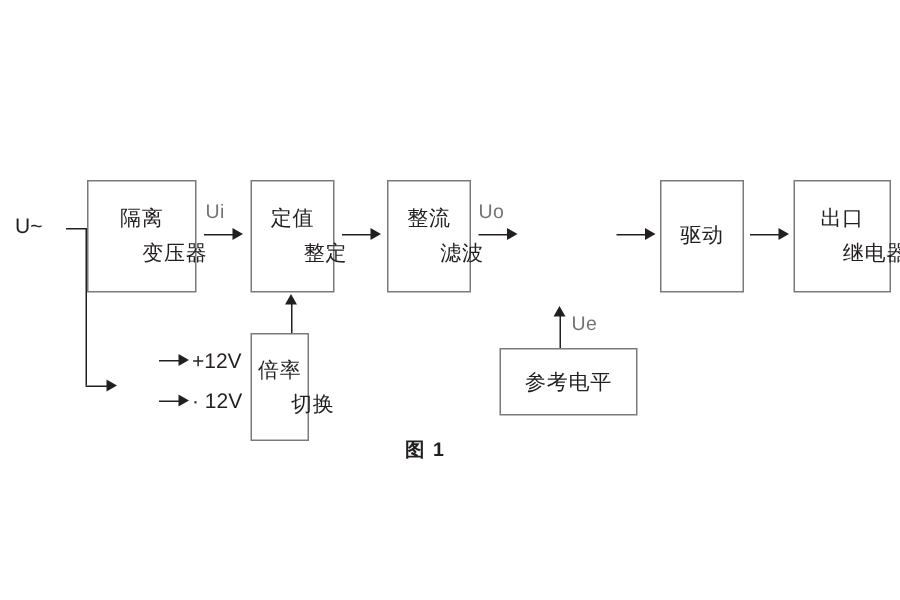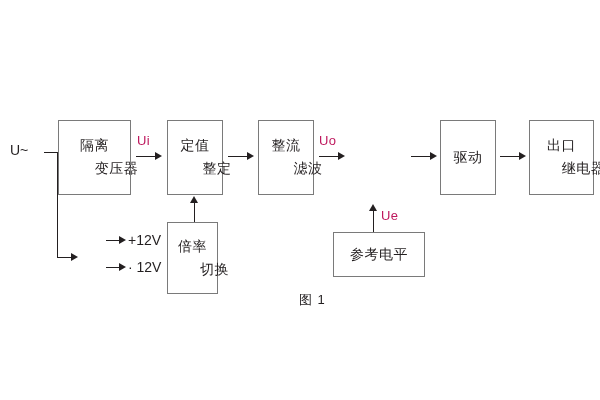--- a/index.html
+++ b/index.html
@@ -32,21 +32,21 @@
     font-size: 14px;
     line-height: 1.55;
     letter-spacing: 0.5px;
     white-space: nowrap;
   }
   .box .line2 { margin-top: 1px; margin-left: 44px; }
 
   .sig-label {
     position: absolute;
     font-size: 13px;
-    color: #be185d;
+    color: #737373;
     white-space: nowrap;
     letter-spacing: 0.3px;
   }
   .rail-label {
     position: absolute;
     font-size: 14px;
     color: #231f20;
     white-space: nowrap;
   }
   .caption {
@@ -142,29 +142,29 @@
 
 
   <div class="hline" style="left:106px; top:240px; width:14px;"></div>
   <div class="arrow-r" style="left:119px; top:236px;"></div>
   <div class="rail-label" style="left:128px; top:232px;">+12V</div>
 
   <div class="hline" style="left:106px; top:267px; width:14px;"></div>
   <div class="arrow-r" style="left:119px; top:263px;"></div>
   <div class="rail-label" style="left:128px; top:259px;">· 12V</div>
 
-  <div class="box" style="left:167px; top:222px; width:51px; height:72px;">
+  <div class="box" style="left:167px; top:222px; width:39px; height:72px;">
     <span>倍率</span>
     <span class="line2">切换</span>
   </div>
   <div class="vline" style="left:194px; top:202px; height:20px;"></div>
   <div class="arrow-u" style="left:190px; top:196px;"></div>
 
   <div class="box" style="left:333px; top:232px; width:92px; height:45px;">
     <span>参考电平</span>
   </div>
   <div class="vline" style="left:373px; top:210px; height:22px;"></div>
   <div class="arrow-u" style="left:369px; top:204px;"></div>
   <div class="sig-label" style="left:381px; top:208px;">Ue</div>
 
-  <div class="caption" style="left:299px; top:291px;">图 1</div>
+  <div class="caption" style="left:270px; top:291px;font-weight:bold;">图 1</div>
 
 </div>
 
 </body></html>

